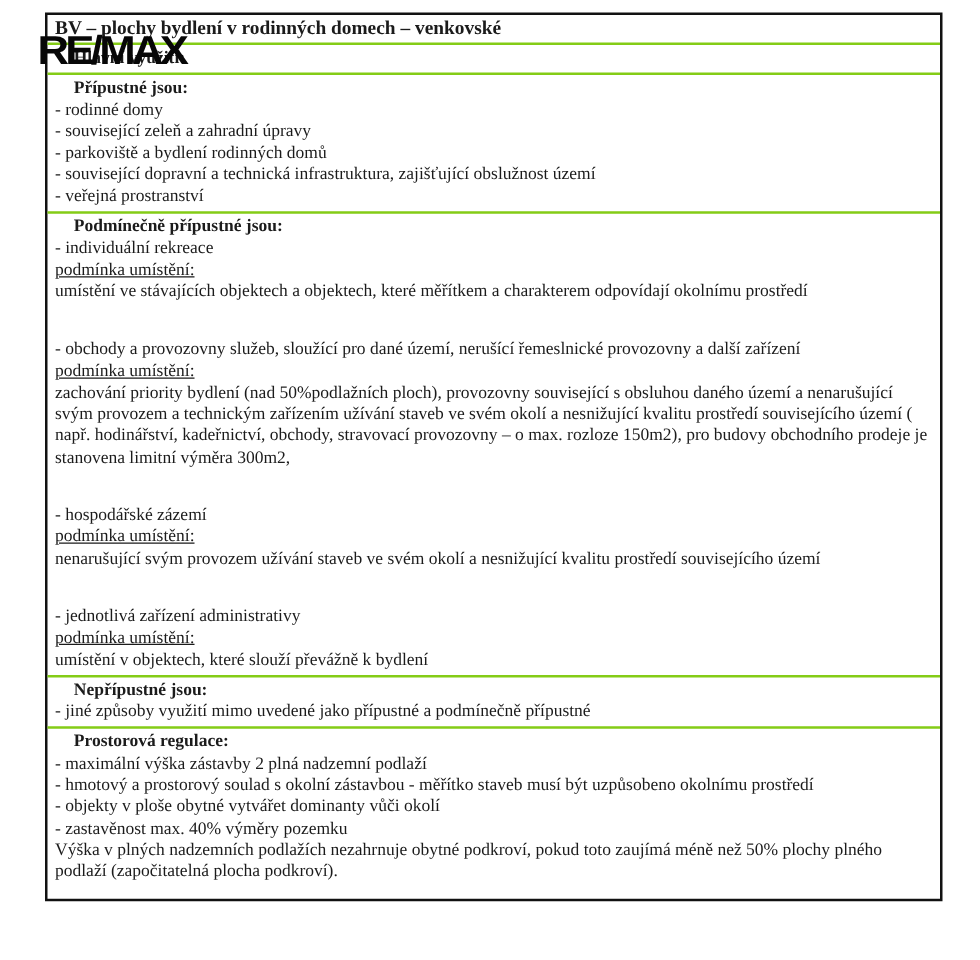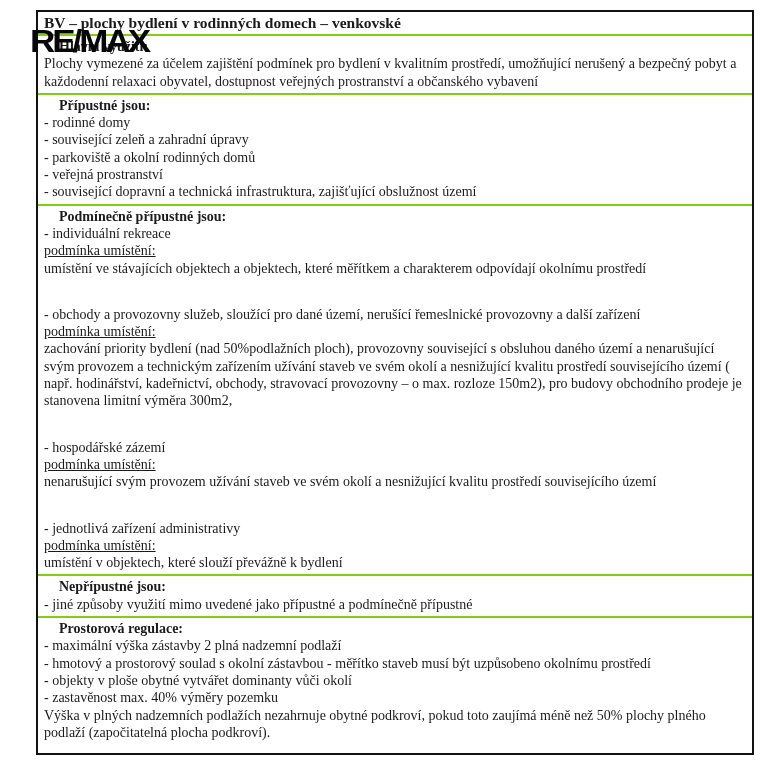--- a/index.html
+++ b/index.html
@@ -74,30 +74,29 @@
   <div class="watermark">RE/MAX</div>
 
   <div class="doc-table">
 
     <div class="row title-row">
       <span>BV – plochy bydlení v rodinných domech – venkovské</span>
     </div>
 
     <div class="row">
       <div class="line heading">Hlavní využití:</div>
-      <div>Plochy vymezené za účelem zajištění podmínek pro bydlení v kvalitním prostředí, umožňující nerušený a bezpečný pobyt a každodenní relaxaci obyvatel, dostupnost veřejných prostranství a občanského vybavení</div>
     </div>
 
     <div class="row">
       <div class="line heading">Přípustné jsou:</div>
       <div class="line">- rodinné domy</div>
       <div class="line">- související zeleň a zahradní úpravy</div>
-      <div class="line">- parkoviště a okolní rodinných domů</div>
+      <div class="line">- parkoviště a bydlení rodinných domů</div>
+      <div class="line">- související dopravní a technická infrastruktura, zajišťující obslužnost území</div>
       <div class="line">- veřejná prostranství</div>
-      <div class="line">- související dopravní a technická infrastruktura, zajišťující obslužnost území</div>
     </div>
 
     <div class="row">
       <div class="line heading">Podmínečně přípustné jsou:</div>
 
       <div class="cond-block">
         <div class="line">- individuální rekreace</div>
         <div class="line cond-label">podmínka umístění:</div>
         <div>umístění ve stávajících objektech a objektech, které měřítkem a charakterem odpovídají okolnímu prostředí</div>
       </div>

